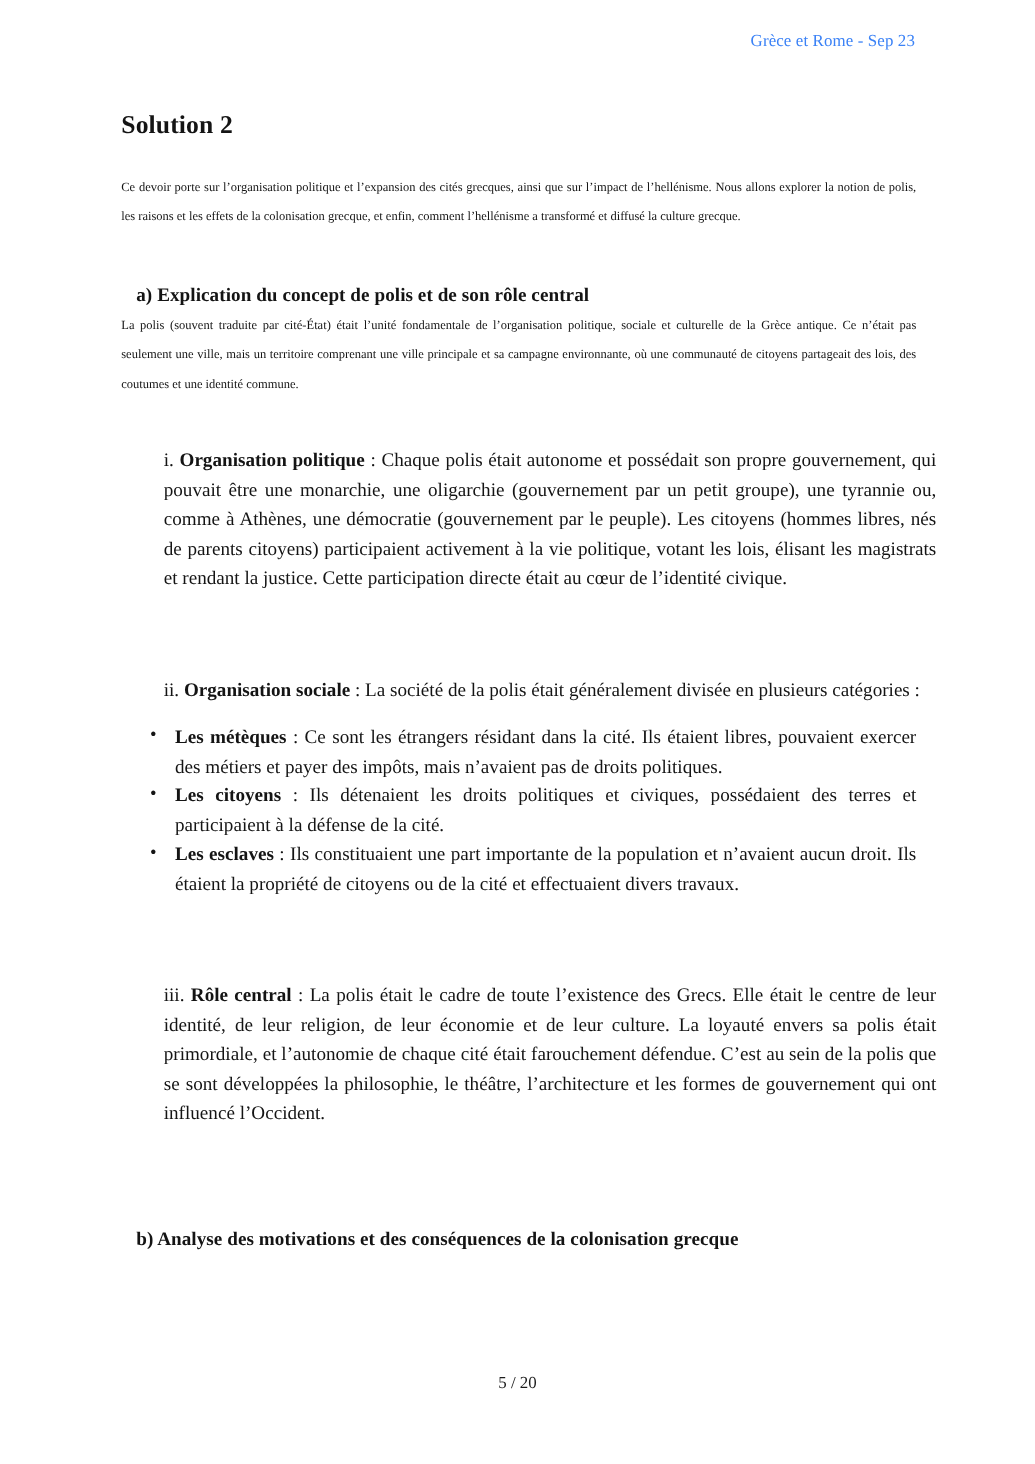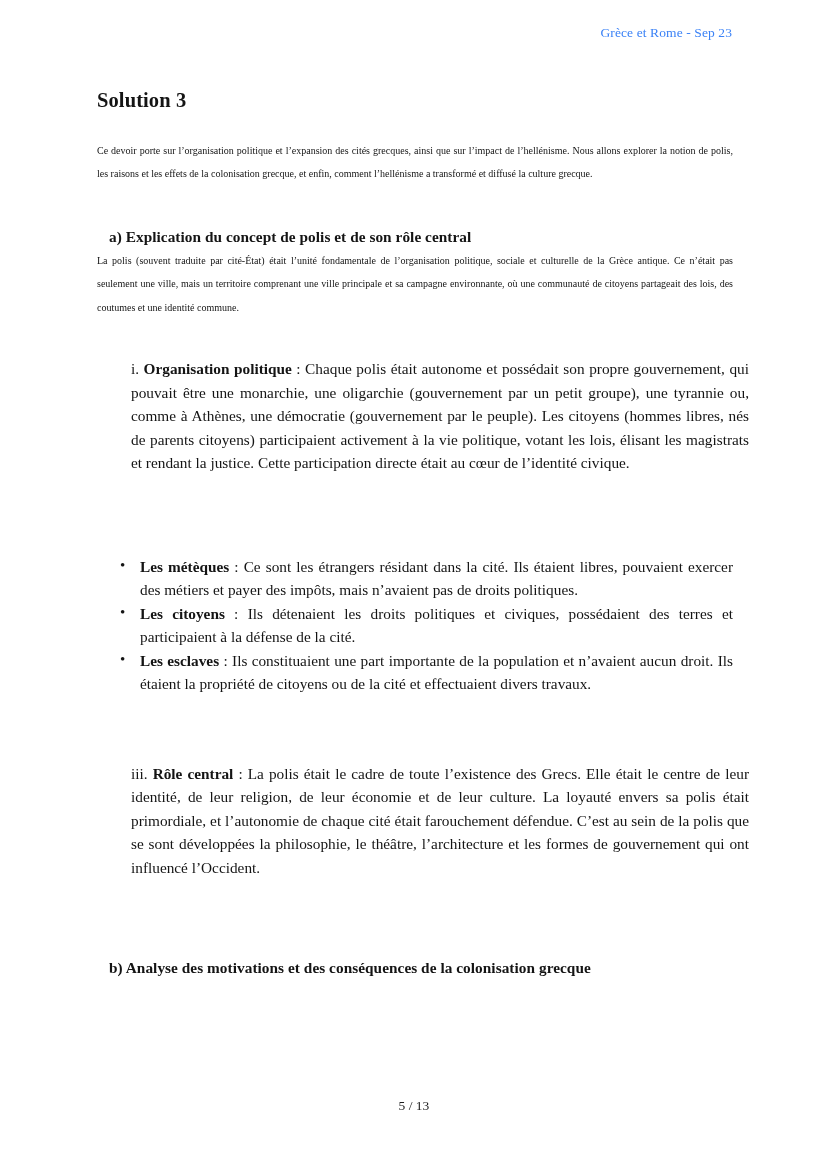--- a/index.html
+++ b/index.html
@@ -132,39 +132,43 @@
 </style>
 </head>
 <body>
 
 <div class="page">
 
   <div class="running-header">Grèce et Rome - Sep 23</div>
 
   <div class="content">
 
-    <h1 class="doc-title">Solution 3</h1>
+    <h1 class="doc-title">Solution 2</h1>
 
     <p class="body-par">Ce devoir porte sur l’organisation politique et l’expansion des cités grecques, ainsi que sur l’impact de l’hellénisme. Nous allons explorer la notion de polis, les raisons et les effets de la colonisation grecque, et enfin, comment l’hellénisme a transformé et diffusé la culture grecque.</p>
 
     <div class="section">
 
       <h2 class="sec-head">a) Explication du concept de polis et de son rôle central</h2>
 
       <p class="body-par">La polis (souvent traduite par cité-État) était l’unité fondamentale de l’organisation politique, sociale et culturelle de la Grèce antique. Ce n’était pas seulement une ville, mais un territoire comprenant une ville principale et sa campagne environnante, où une communauté de citoyens partageait des lois, des coutumes et une identité commune.</p>
 
       <div class="gap-md"></div>
 
       <div class="roman-item">
         <span class="num">i.</span>
         <span> </span><span class="lead">Organisation politique</span><span> : </span><span>Chaque polis était autonome et possédait son propre gouvernement, qui pouvait être une monarchie, une oligarchie (gouvernement par un petit groupe), une tyrannie ou, comme à Athènes, une démocratie (gouvernement par le peuple). Les citoyens (hommes libres, nés de parents citoyens) participaient activement à la vie politique, votant les lois, élisant les magistrats et rendant la justice. Cette participation directe était au cœur de l’identité civique.</span>
       </div>
 
       <div class="gap-lg"></div>
 
+      <div class="roman-item">
+        <span class="num">ii.</span>
+        <span> </span><span class="lead">Organisation sociale</span><span> : </span><span>La société de la polis était généralement divisée en plusieurs catégories :</span>
+      </div>
 
       <ul class="bullets">
         <li>
           <span class="lead">Les métèques</span><span> : </span><span>Ce sont les étrangers résidant dans la cité. Ils étaient libres, pouvaient exercer des métiers et payer des impôts, mais n’avaient pas de droits politiques.</span>
         </li>
         <li>
           <span class="lead">Les citoyens</span><span> : </span><span>Ils détenaient les droits politiques et civiques, possédaient des terres et participaient à la défense de la cité.</span>
         </li>
         <li>
           <span class="lead">Les esclaves</span><span> : </span><span>Ils constituaient une part importante de la population et n’avaient aucun droit. Ils étaient la propriété de citoyens ou de la cité et effectuaient divers travaux.</span>
@@ -181,15 +185,15 @@
       <div class="gap-md"></div>
 
     </div>
 
     <div class="section">
       <h2 class="sec-head">b) Analyse des motivations et des conséquences de la colonisation grecque</h2>
     </div>
 
   </div>
 
-  <div class="page-footer">5 / 13</div>
+  <div class="page-footer">5 / 20</div>
 
 </div>
 
 </body></html>

